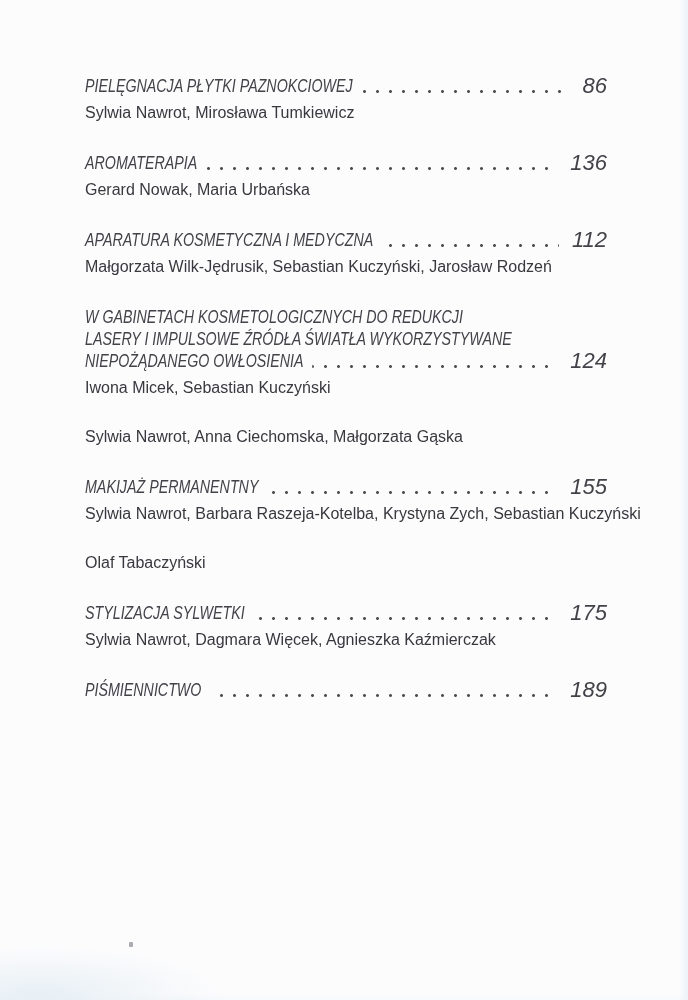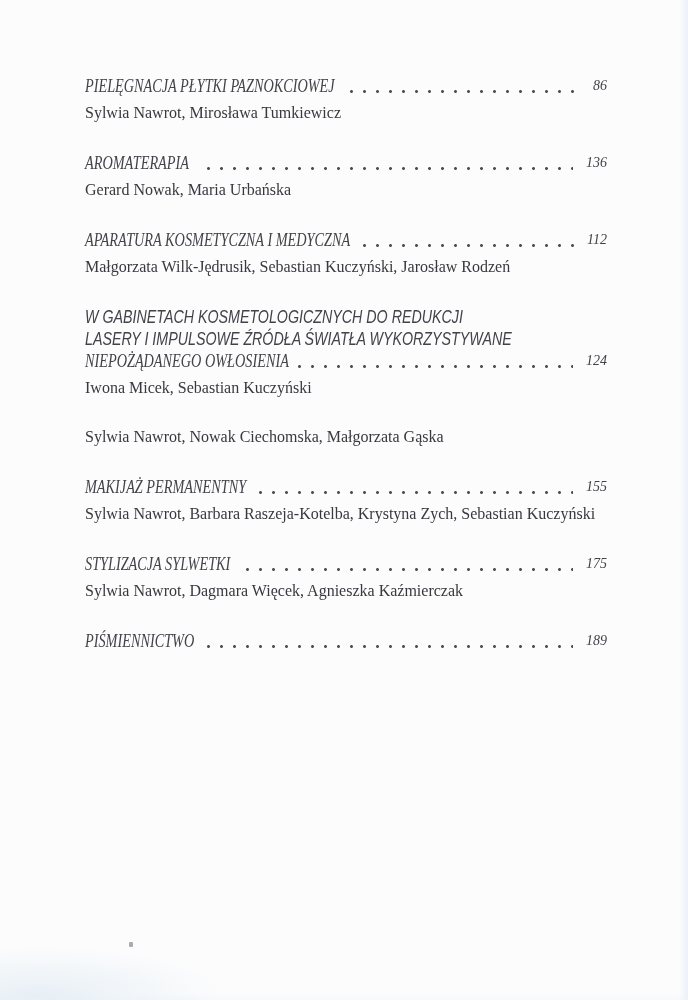--- a/index.html
+++ b/index.html
@@ -26,48 +26,47 @@
     position: relative;
     line-height: 22px;
     height: 22px;
     white-space: nowrap;
   }
   .tline.leader {
     background-image: radial-gradient(circle at 6.5px 1.5px, #4d4d52 1.15px, rgba(0,0,0,0) 1.7px);
     background-size: 13px 3px;
     background-repeat: repeat-x;
     background-position: left bottom 4.5px;
-    font-family: Liberation Serif, serif;
   }
   .ttl {
     display: inline-block;
     font-style: italic;
     font-size: 19px;
     color: #424248;
     background: #fcfcfd;
     padding-right: 12px;
     transform: scaleX(0.75);
     transform-origin: 0 50%;
     letter-spacing: 0;
   }
   .pg {
     position: absolute;
     right: 0;
     top: 0;
     line-height: 22px;
     font-style: italic;
-    font-size: 14px;
+    font-size: 22px;
     color: #424248;
     background: #fcfcfd;
     padding-left: 13px;
   }
   .authors {
     margin-top: 6px;
     line-height: 20px;
-    font-family: Liberation Serif, serif;
+    font-family: Liberation Sans, sans-serif;
     font-size: 16px;
     color: #38383e;
     white-space: nowrap;
   }
   .speck {
     position: absolute;
     left: 129px;
     top: 942px;
     width: 4px;
     height: 5px;
@@ -114,32 +113,33 @@
         <span class="ttl">LASERY I IMPULSOWE ŹRÓDŁA ŚWIATŁA WYKORZYSTYWANE</span>
       </div>
       <div class="tline leader">
         <span class="ttl">NIEPOŻĄDANEGO OWŁOSIENIA</span>
         <span class="pg">124</span>
       </div>
       <div class="authors">Iwona Micek, Sebastian Kuczyński</div>
     </div>
 
     <div class="entry">
-      <div class="authors">Sylwia Nawrot, Nowak Ciechomska, Małgorzata Gąska</div>
+      <div class="authors">Sylwia Nawrot, Anna Ciechomska, Małgorzata Gąska</div>
     </div>
 
     <div class="entry">
       <div class="tline leader">
         <span class="ttl">MAKIJAŻ PERMANENTNY</span>
         <span class="pg">155</span>
       </div>
       <div class="authors">Sylwia Nawrot, Barbara Raszeja-Kotelba, Krystyna Zych, Sebastian Kuczyński</div>
     </div>
 
     <div class="entry">
+      <div class="authors">Olaf Tabaczyński</div>
     </div>
 
     <div class="entry">
       <div class="tline leader">
         <span class="ttl">STYLIZACJA SYLWETKI</span>
         <span class="pg">175</span>
       </div>
       <div class="authors">Sylwia Nawrot, Dagmara Więcek, Agnieszka Kaźmierczak</div>
     </div>
 

